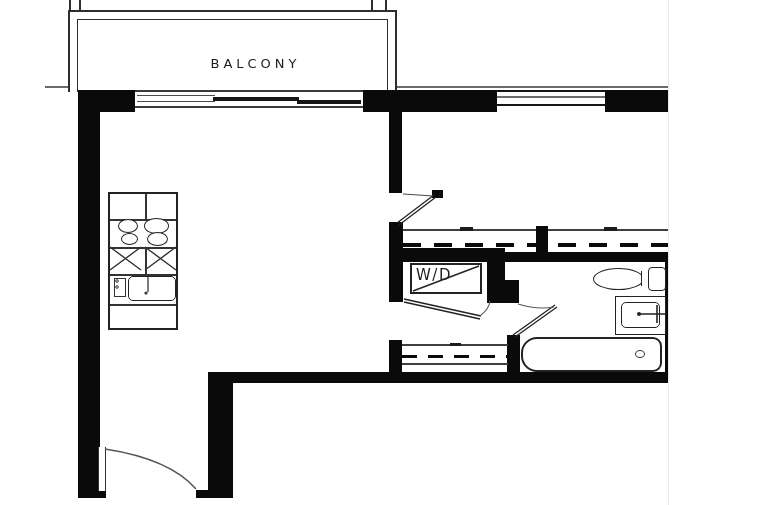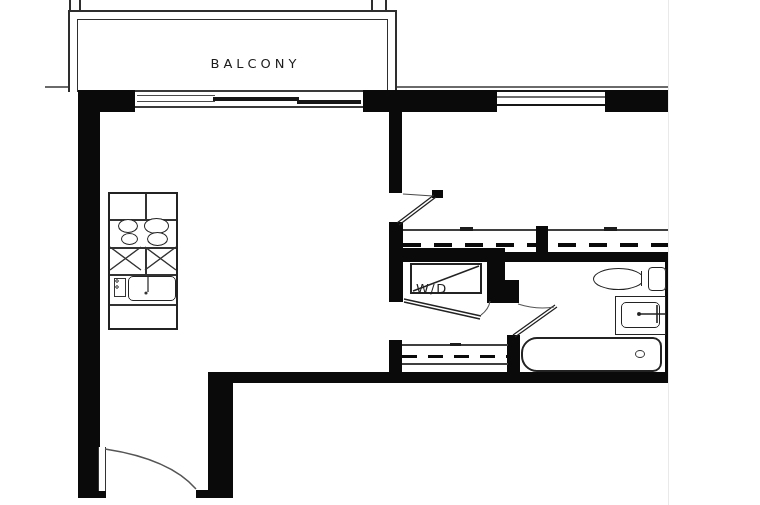--- a/index.html
+++ b/index.html
@@ -31,21 +31,21 @@
   .divider-h{position:absolute;height:1.6px;background:#333;left:0;right:0;}
   .divider-v{position:absolute;width:1.6px;background:#333;}
   .burner{position:absolute;border:1.5px solid #232323;border-radius:50%;background:#fff;}
   .basin{position:absolute;border:1.5px solid #232323;border-radius:5px;background:#fff;}
   .faucet-block{position:absolute;border:1.4px solid #333;background:#fff;}
   
   .dash-line{position:absolute;background:repeating-linear-gradient(90deg,var(--wall,#101010) 0 18px,transparent 18px 31px);}
   .dash-line-sm{position:absolute;background:repeating-linear-gradient(90deg,var(--wall,#101010) 0 15px,transparent 15px 26px);}
   .tick{position:absolute;background:#1d1d1d;}
   .wd-box{position:absolute;border:2px solid #232323;background:#fff;box-sizing:border-box;}
-  .wd-label{font-size:13px;letter-spacing:1.5px;color:var(--text,#1c1c1c);padding:16px 0 0 4px;}
+  .wd-label{font-size:15px;letter-spacing:1.5px;color:var(--text,#1c1c1c);padding:1px 0 0 4px;}
   
   .toilet-bowl{position:absolute;border:1.6px solid #232323;border-radius:50%;background:#fff;}
   .toilet-neck{position:absolute;border-left:1.6px solid #232323;border-right:1.6px solid #232323;background:#fff;}
   .toilet-tank{position:absolute;border:1.6px solid #232323;border-radius:4px;background:#fff;}
   .vanity{position:absolute;border:1.6px solid #232323;background:#fff;}
   .tub{position:absolute;border:2px solid #232323;background:#fff;border-radius:16px 9px 9px 16px;box-sizing:border-box;}
   .drain{position:absolute;border:1.3px solid #333;border-radius:50%;background:#fff;}
   
   .door-leaf-v{position:absolute;border-left:1.6px solid #333;border-right:1.6px solid #333;background:#fff;}
   svg.overlay{position:absolute;left:0;top:0;pointer-events:none;}

